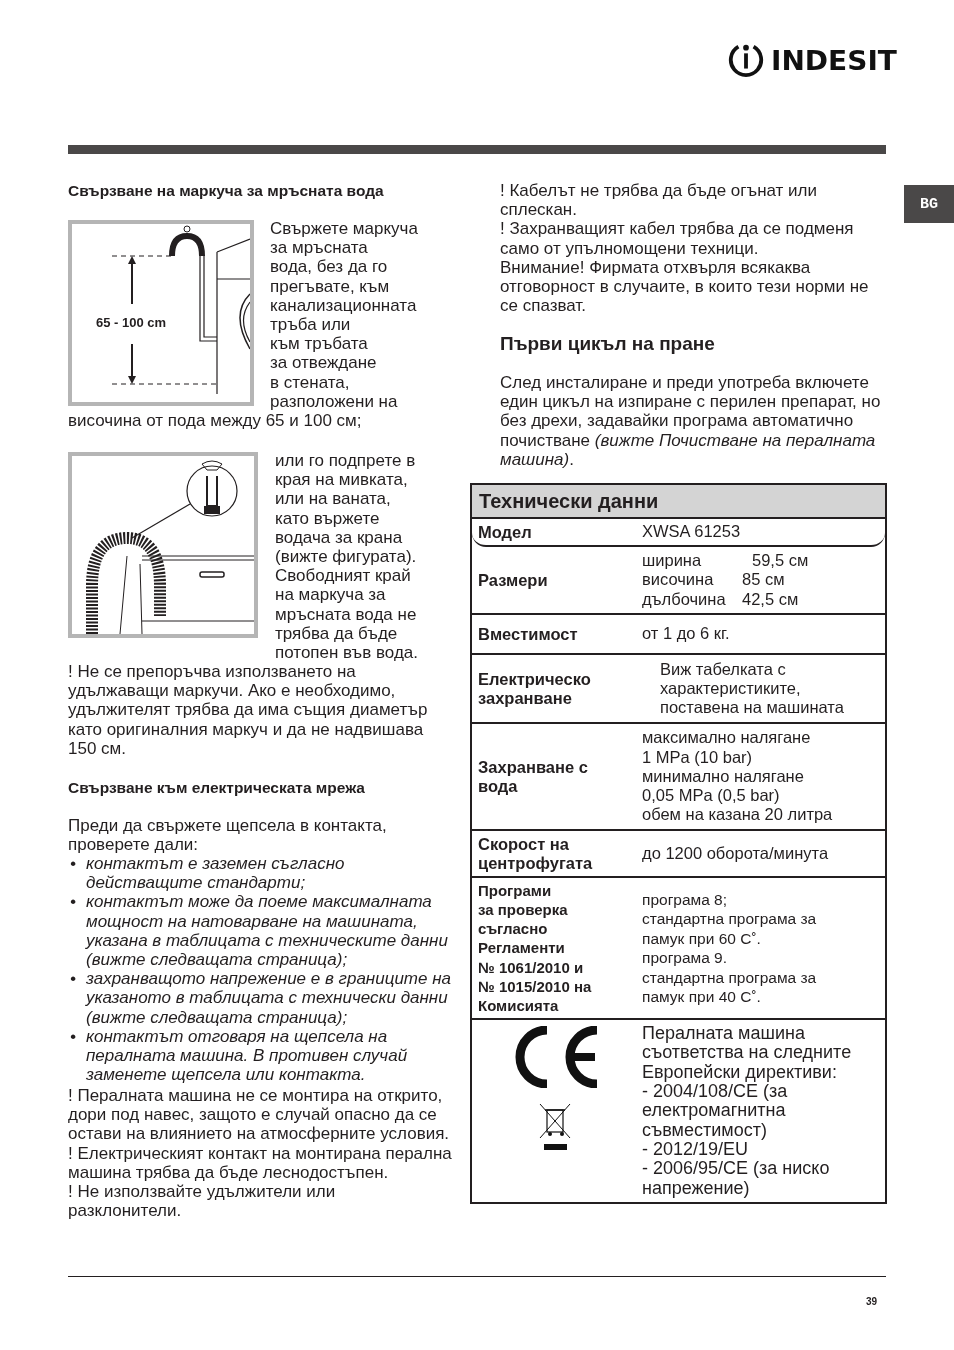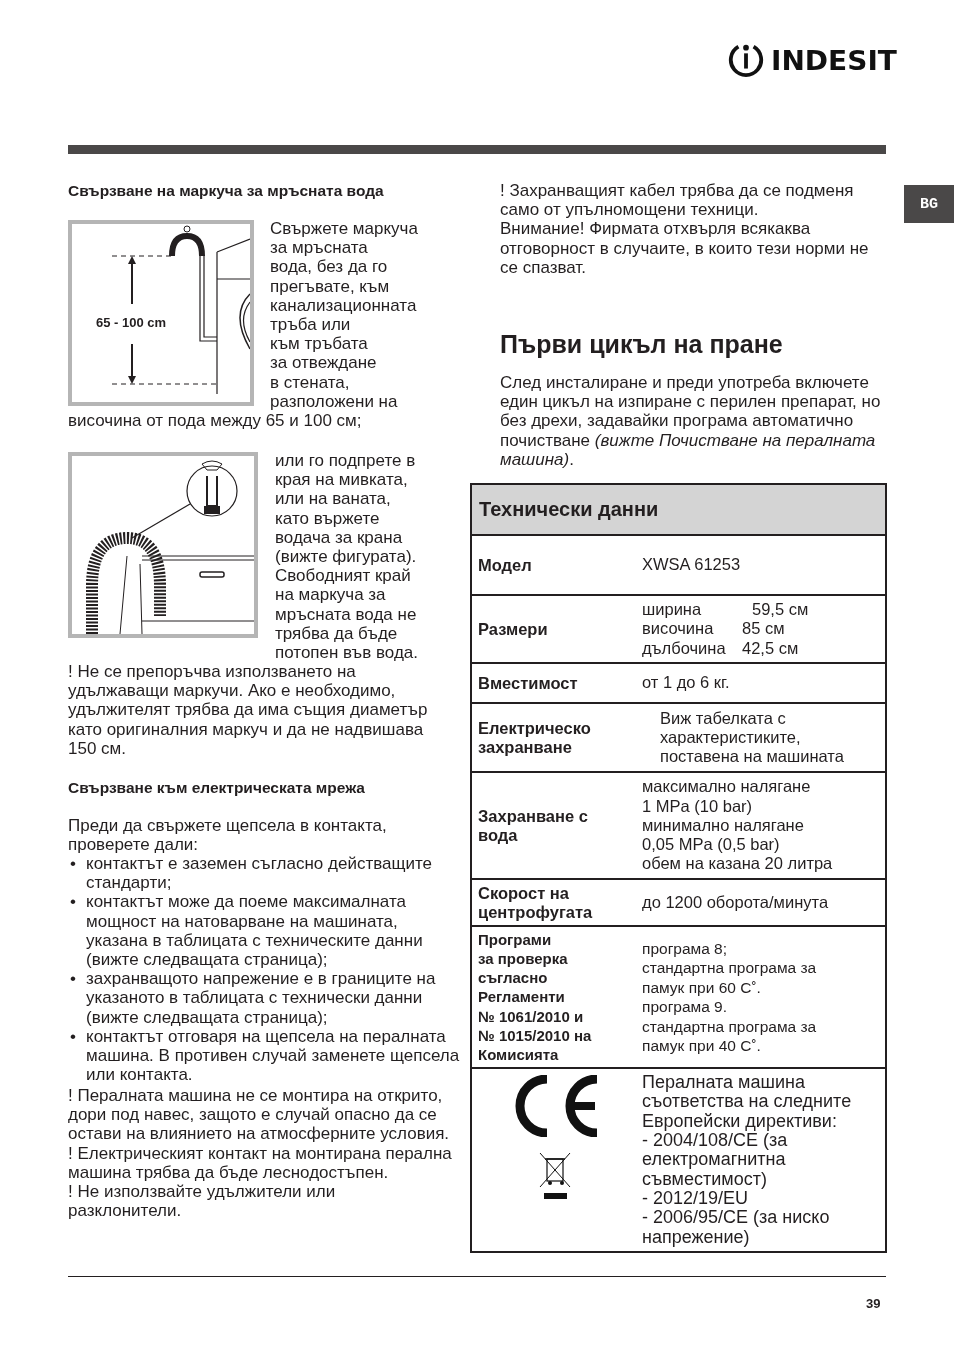--- a/index.html
+++ b/index.html
@@ -4,39 +4,39 @@
 <style>
   html, body { margin:0; padding:0; background:#fff; }
   body { width:954px; height:1350px; position:relative; overflow:hidden;
          font-family:"Liberation Sans", sans-serif; color:#231f20; }
   .logo { position:absolute; left:727px; top:40px; height:40px; display:flex; align-items:center; }
   .logo-mark { width:38px; height:38px; }
   .logo-text { font-family:"DejaVu Sans", sans-serif; font-weight:bold; font-size:28px; letter-spacing:0px; margin-left:6px; color:#111; transform:scaleY(0.95); }
   .top-rule { position:absolute; left:68px; top:145px; width:818px; height:9px; background:#4a4848; }
   .lang-tab { position:absolute; left:904px; top:185px; width:50px; height:38px; background:#4a4848; color:#fff; font-weight:bold; font-size:15px; display:flex; align-items:center; justify-content:center;font-family:Liberation Mono, monospace; }
   .bottom-rule { position:absolute; left:68px; top:1276px; width:818px; height:1px; background:#231f20; }
-  .page-no { position:absolute; left:866px; top:1296px; font-size:13px; font-weight:bold; }
+  .page-no { position:absolute; left:866px; top:1296px; font-size:10px; font-weight:bold; }
 
   .txt { font-size:17px; line-height:19.2px; }
   .h-sm { font-size:15.5px; font-weight:bold; line-height:19px; }
-  .h-md { font-size:25px; font-weight:bold; line-height:22px; }
+  .h-md { font-size:19px; font-weight:bold; line-height:22px; }
 
   .fig { position:absolute; border:4px solid #b5b5b5; background:#fff; box-sizing:border-box; }
   .fig1 { left:68px; top:220px; width:186px; height:186px;text-align:center; }
   .fig2 { left:68px; top:452px; width:190px; height:186px; }
   .fig svg { width:100%; height:100%; display:block; }
 
   .abs { position:absolute; }
 
   ul.bul { list-style:none; margin:0; padding:0; }
-  ul.bul li { position:relative; padding-left:18px; }
+  ul.bul li { position:relative; padding-left:18px;font-style:italic; }
   ul.bul li::before { content:"•"; position:absolute; left:2px; top:0; }
 
   .tech { position:absolute; left:470px; top:483px; width:417px; border:2px solid #231f20; box-sizing:border-box; }
-  .tech-head { background:#d4d4d4; height:51px; border-bottom:2px solid #231f20; font-size:20px; font-weight:bold; display:flex; align-items:center; padding-left:7px; box-sizing:border-box; }
+  .tech-head { background:#d4d4d4; height:34px; border-bottom:2px solid #231f20; font-size:20px; font-weight:bold; display:flex; align-items:center; padding-left:7px; box-sizing:border-box; }
   .trow { display:flex; border-bottom:2px solid #231f20; box-sizing:border-box; }
   .trow:last-child { border-bottom:none; }
   .tlabel { width:165px; padding-left:6px; font-weight:bold; font-size:16.5px; line-height:19px; display:flex; align-items:center; box-sizing:border-box; }
   .tval { flex:1; padding-left:5px; font-size:16.5px; line-height:19.2px; display:flex; flex-direction:column; justify-content:center; box-sizing:border-box; }
   .tval.small { font-size:15.5px; line-height:19.5px; }
   .tlabel.small { font-size:15px; line-height:19.2px; }
   .dimrow { display:flex; }
   .dimrow span:first-child { width:110px; }
   .marks { width:165px; display:flex; flex-direction:column; align-items:center; padding-top:6px; box-sizing:border-box; }
   em { font-style:italic; }
@@ -134,32 +134,33 @@
   <li>контактът отговаря на щепсела на пералната машина. В противен случай заменете щепсела или контакта.</li>
 </ul>
 
 <div class="abs txt" style="left:68px;top:1086px;width:385px;">
   <div>! Пералната машина не се монтира на открито, дори под навес, защото е случай опасно да се остави на влиянието на атмосферните условия.</div>
   <div>! Електрическият контакт на монтирана перална машина трябва да бъде леснодостъпен.</div>
   <div>! Не използвайте удължители или разклонители.</div>
 </div>
 
 <div class="abs txt" style="left:500px;top:181px;width:386px;">
+  <div>! Кабелът не трябва да бъде огънат или сплескан.</div>
   <div>! Захранващият кабел трябва да се подменя само от упълномощени техници.</div>
   <div>Внимание! Фирмата отхвърля всякаква отговорност в случаите, в които тези норми не се спазват.</div>
 </div>
 
 <div class="abs h-md" style="left:500px;top:333px;width:386px;">Първи цикъл на пране</div>
 
 <div class="abs txt" style="left:500px;top:373px;width:386px;"><span>След инсталиране и преди употреба включете един цикъл на изпиране с перилен препарат, но без дрехи, задавайки програма автоматично почистване </span><em>(вижте Почистване на пералната машина)</em><span>.</span></div>
 
 <div class="tech">
   <div class="tech-head">Технически данни</div>
 
-  <div class="trow" style="height:60px;">
+  <div class="trow" style="height:28px;border-radius:22px;">
     <div class="tlabel">Модел</div>
     <div class="tval">XWSA 61253</div>
   </div>
 
   <div class="trow" style="height:68px;">
     <div class="tlabel">Размери</div>
     <div class="tval">
       <div class="dimrow">
           <span>ширина</span>
           <span>59,5 см</span>

